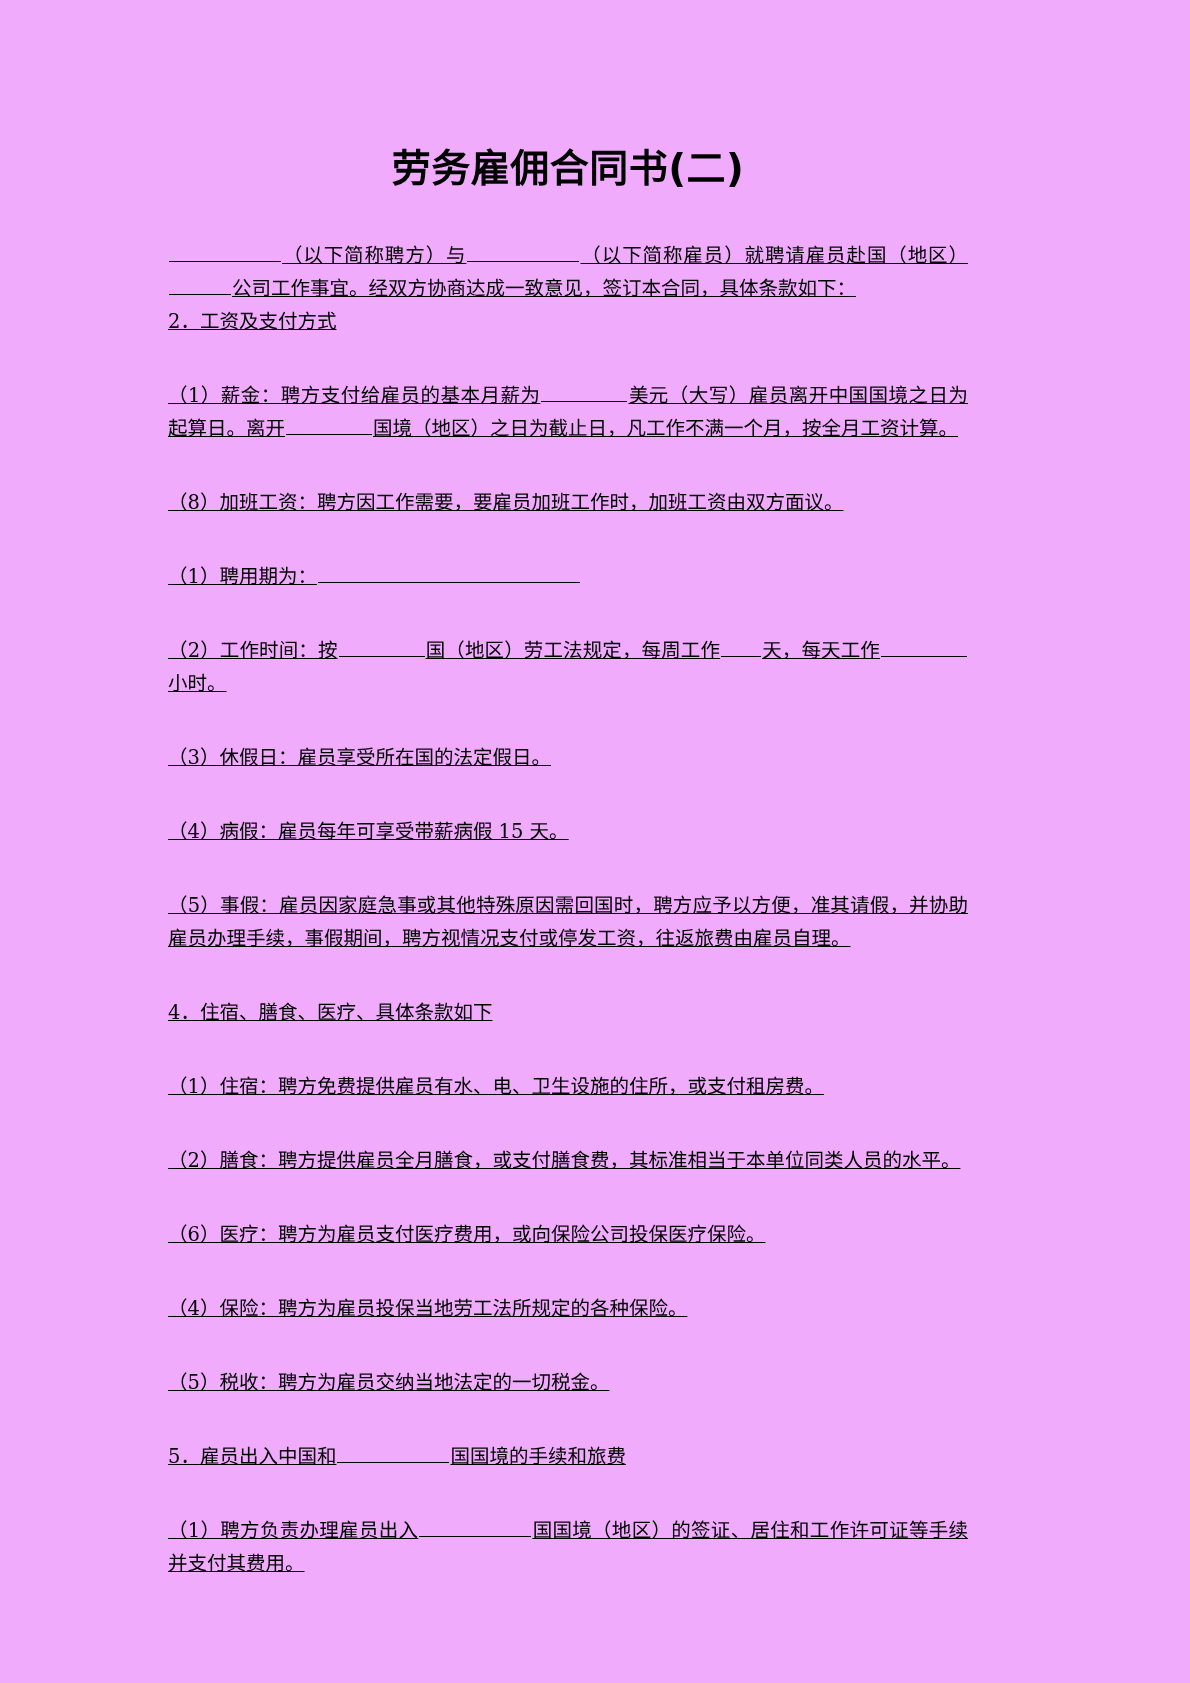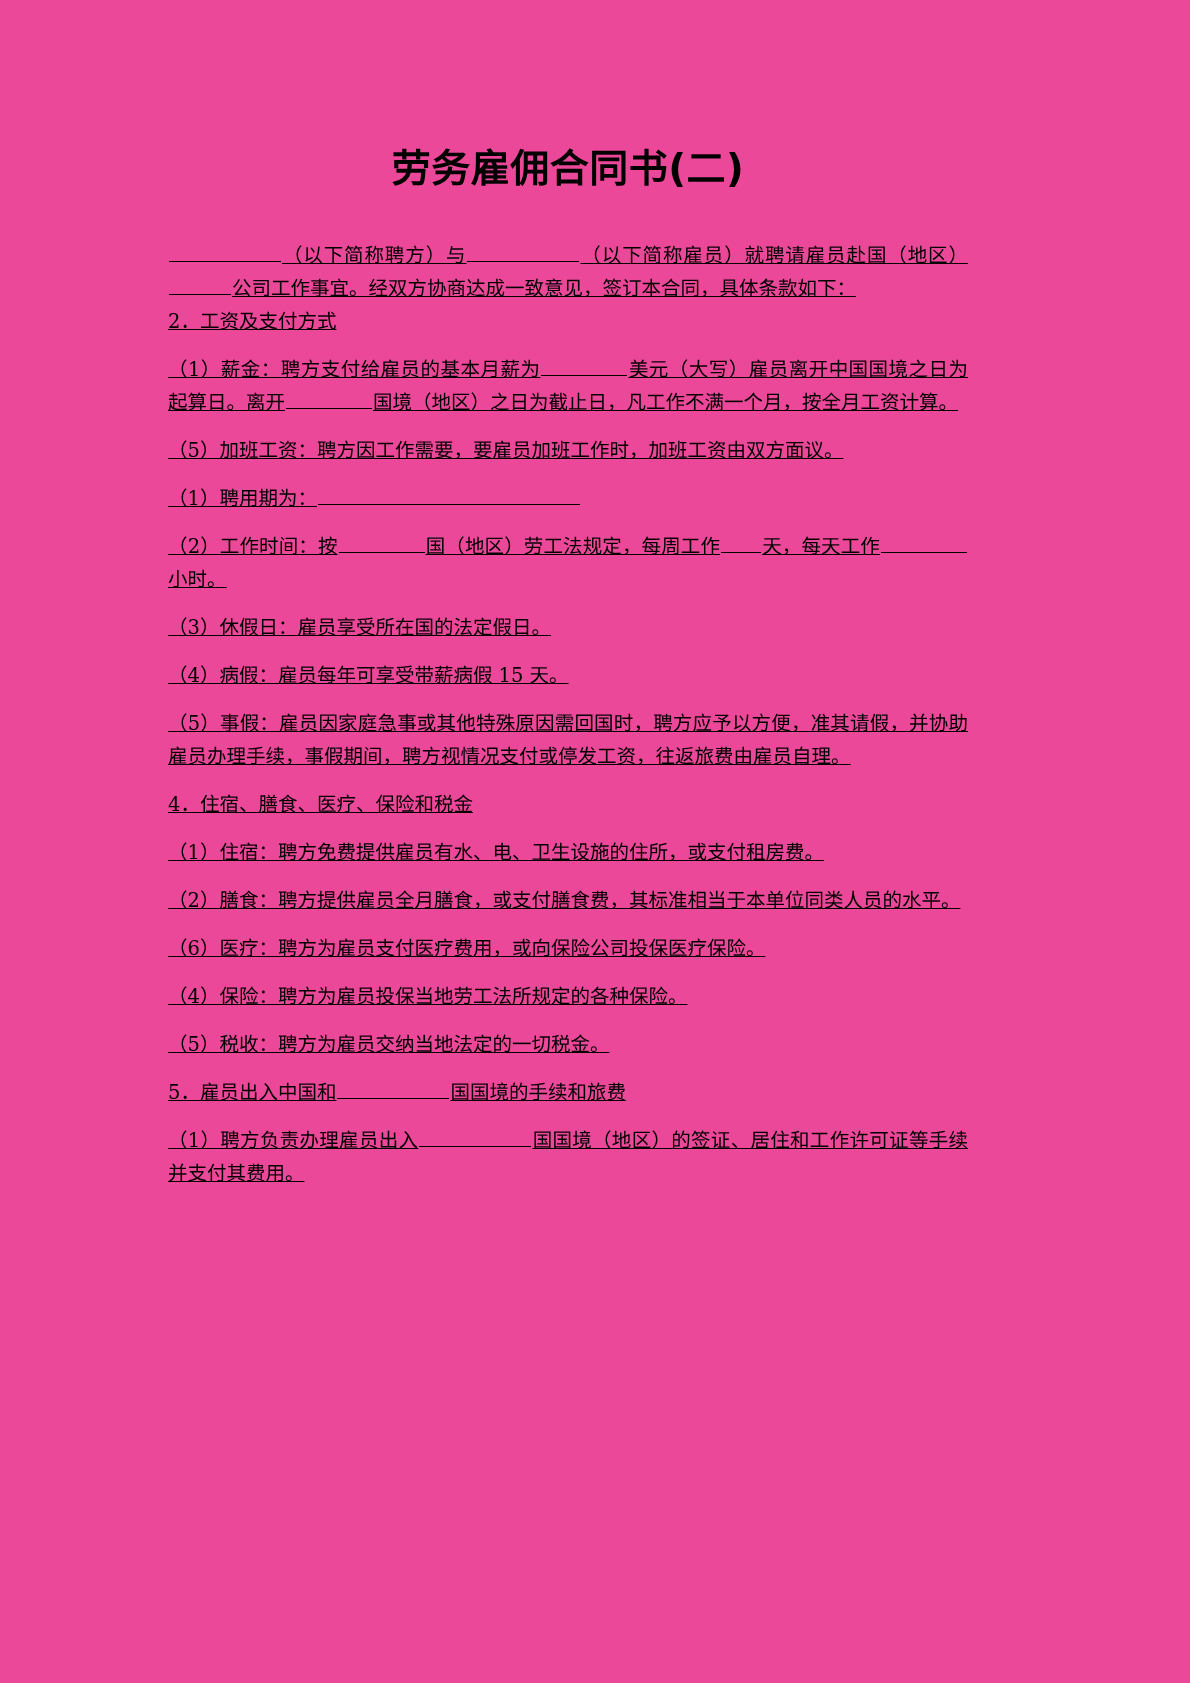--- a/index.html
+++ b/index.html
@@ -10,21 +10,21 @@
   }
   body {
     font-family: "DejaVu Serif", "Liberation Serif", serif;
     color: #000000;
   }
   .page {
     position: relative;
     width: 1190px;
     height: 1683px;
     margin: 0 auto;
-    background: #ec4899;
+    background: #f0abfc;
     box-sizing: border-box;
     overflow: hidden;
   }
   .content {
     position: absolute;
     left: 168px;
     top: 0;
     width: 800px;
   }
   .doc-title {
@@ -52,21 +52,21 @@
     font-size: 19.5px;
     line-height: 33px;
     text-align: justify;
     text-justify: inter-ideograph;
     white-space: normal;
     text-decoration: underline;
   }
   
   p.tight { margin: 0 0 0 0; }
   
-  p.spaced { margin: 15px 0 0 0; }
+  p.spaced { margin: 41px 0 0 0; }
   .fill {
     display: inline-block;
     border-bottom: 1px solid #000;
     vertical-align: baseline;
     height: 0.95em;
     margin: 0 1px;
   }
   .fill.w-sm  { width: 62px; }
   .fill.w-md  { width: 86px; }
   .fill.w-lg  { width: 112px; }
@@ -84,34 +84,34 @@
 
     <div class="body-block">
 
       <p class="para tight"><span class="fill w-lg"></span><span>（以下简称聘方）与</span><span class="fill w-lg"></span><span>（以下简称雇员）就聘请雇员赴国（地区）</span><span class="fill w-sm"></span><span>公司工作事宜。经双方协商达成一致意见，签订本合同，具体条款如下：</span></p>
 
 
       <p class="para tight"><span>2．</span><span>工资及支付方式</span></p>
 
       <p class="para spaced"><span>（1）薪金：聘方支付给雇员的基本月薪为</span><span class="fill w-md"></span><span>美元（大写）雇员离开中国国境之日为起算日。离开</span><span class="fill w-md"></span><span>国境（地区）之日为截止日，凡工作不满一个月，按全月工资计算。</span></p>
 
-      <p class="para spaced">（5）加班工资：聘方因工作需要，要雇员加班工作时，加班工资由双方面议。</p>
+      <p class="para spaced">（8）加班工资：聘方因工作需要，要雇员加班工作时，加班工资由双方面议。</p>
 
 
       <p class="para spaced"><span>（1）聘用期为：</span><span class="fill w-xxl"></span></p>
 
       <p class="para spaced"><span>（2）工作时间：按</span><span class="fill w-md"></span><span>国（地区）劳工法规定，每周工作</span><span class="fill w-day"></span><span>天，每天工作</span><span class="fill w-md"></span><span>小时。</span></p>
 
       <p class="para spaced">（3）休假日：雇员享受所在国的法定假日。</p>
 
       <p class="para spaced">（4）病假：雇员每年可享受带薪病假 15 天。</p>
 
       <p class="para spaced">（5）事假：雇员因家庭急事或其他特殊原因需回国时，聘方应予以方便，准其请假，并协助雇员办理手续，事假期间，聘方视情况支付或停发工资，往返旅费由雇员自理。</p>
 
-      <p class="para spaced"><span>4．</span><span>住宿、膳食、医疗、保险和税金</span></p>
+      <p class="para spaced"><span>4．</span><span>住宿、膳食、医疗、具体条款如下</span></p>
 
       <p class="para spaced">（1）住宿：聘方免费提供雇员有水、电、卫生设施的住所，或支付租房费。</p>
       <p class="para spaced">（2）膳食：聘方提供雇员全月膳食，或支付膳食费，其标准相当于本单位同类人员的水平。</p>
       <p class="para spaced">（6）医疗：聘方为雇员支付医疗费用，或向保险公司投保医疗保险。</p>
       <p class="para spaced">（4）保险：聘方为雇员投保当地劳工法所规定的各种保险。</p>
       <p class="para spaced">（5）税收：聘方为雇员交纳当地法定的一切税金。</p>
 
       <p class="para spaced"><span>5．</span><span>雇员出入中国和</span><span class="fill w-lg"></span><span>国国境的手续和旅费</span></p>
 
       <p class="para spaced"><span>（1）聘方负责办理雇员出入</span><span class="fill w-lg"></span><span>国国境（地区）的签证、居住和工作许可证等手续并支付其费用。</span></p>

